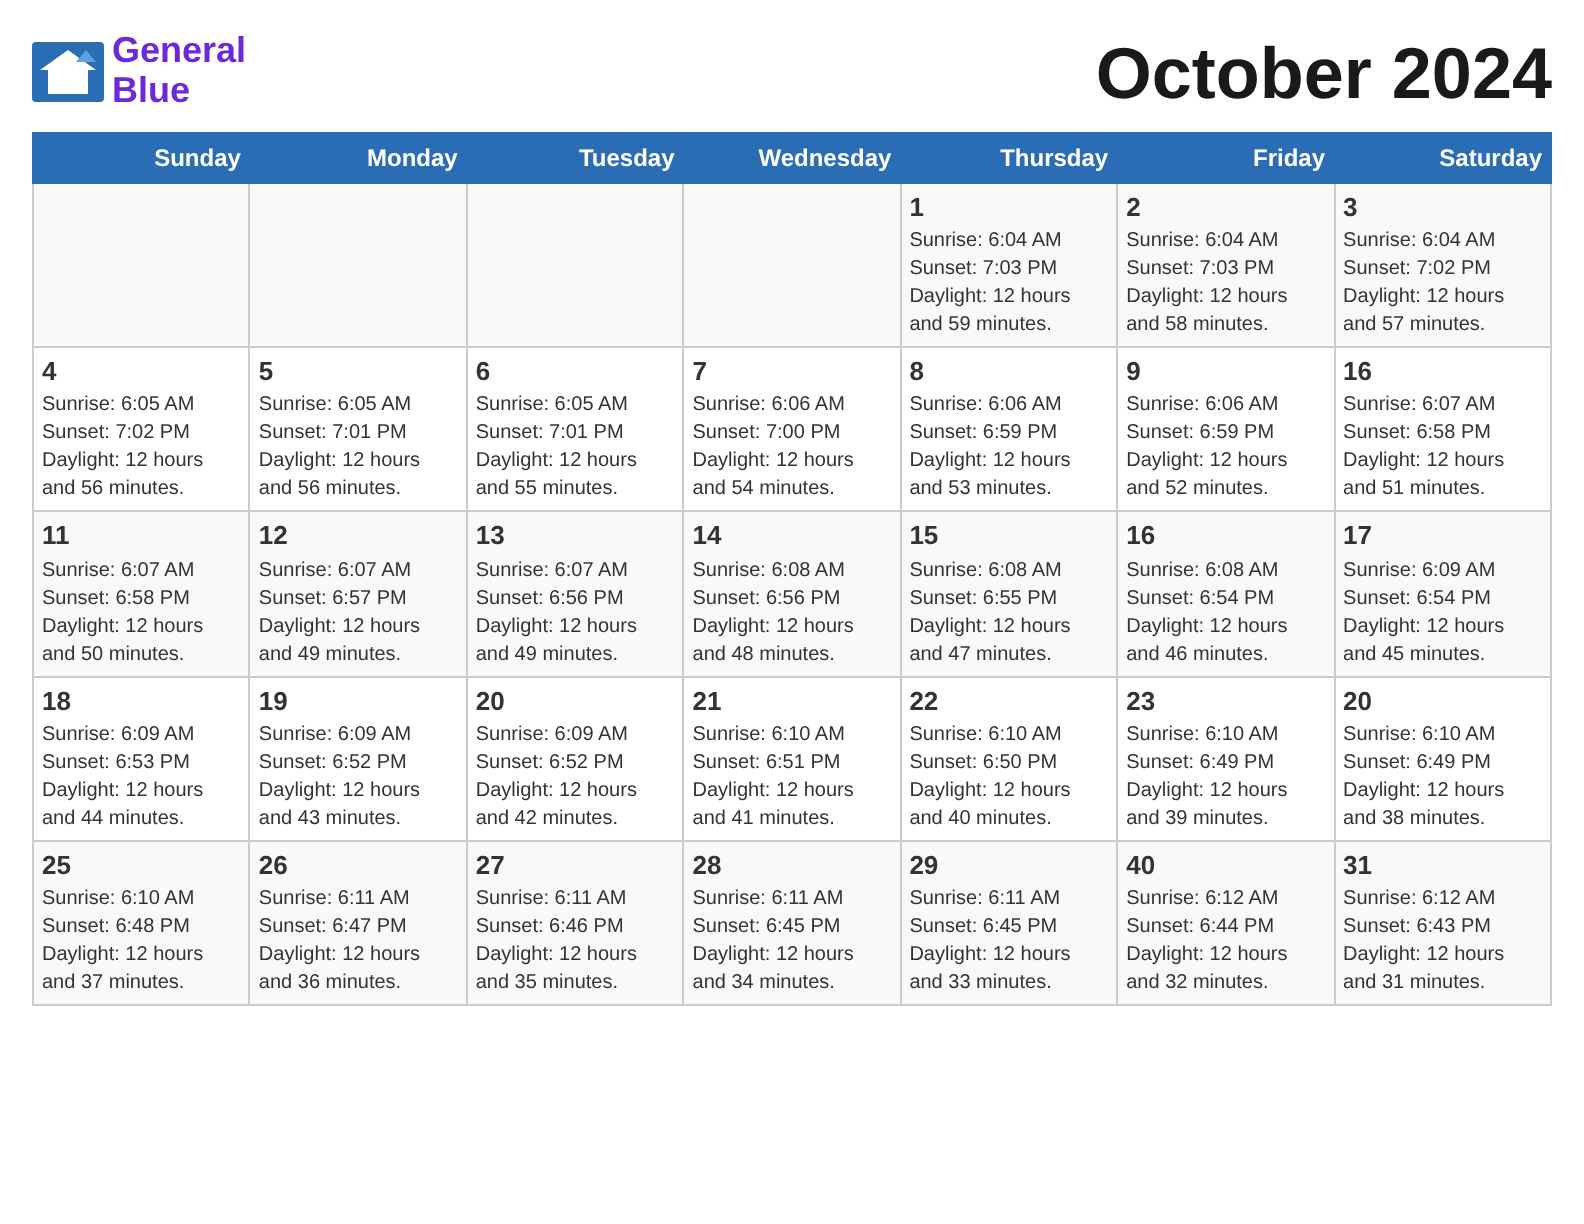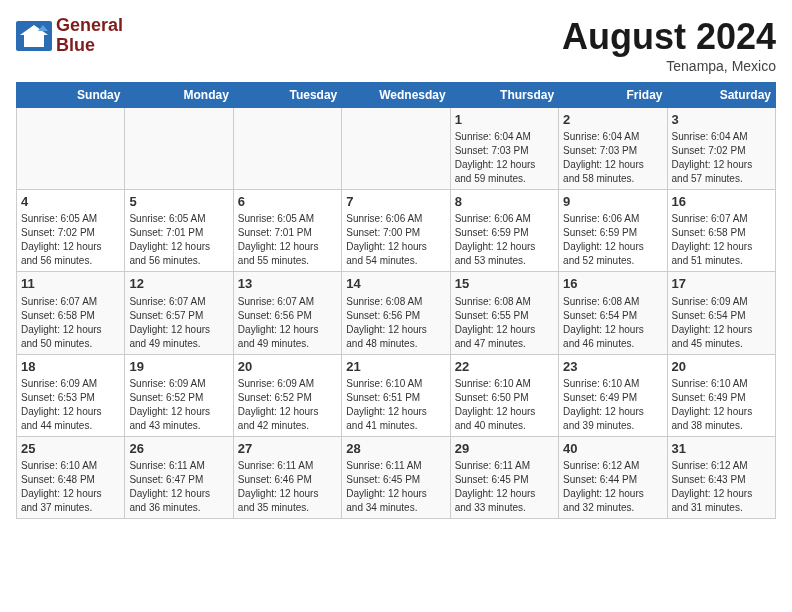--- a/index.html
+++ b/index.html
@@ -21,21 +21,21 @@
       align-items: center;
       gap: 4px;
     }
     .logo-text {
       font-size: 18px;
       font-weight: bold;
       color: #1a1a1a;
       line-height: 1.1;
     }
     .logo-text span {
-      color: #7f1d1d;
+      color: #6d28d9;
     }
     .logo-icon {
       width: 36px;
       height: 30px;
     }
     .title-block {
       text-align: right;
     }
     .month-year {
       font-size: 36px;
@@ -101,22 +101,21 @@
       <polygon points="22,10 32,10 27,4" fill="#5ba3e0"></polygon>
     </svg>
     <div>
       <div class="logo-text">
         <span>General</span><br>
         <span>Blue</span>
       </div>
     </div>
   </div>
   <div class="title-block">
-    <div class="month-year">August 2024</div>
-    <div class="location">Tenampa, Mexico</div>
+    <div class="month-year">October 2024</div>
   </div>
 </div>
 
 <table>
   <thead>
     <tr>
     <th>Sunday</th>
         <th>Monday</th>
         <th>Tuesday</th>
         <th>Wednesday</th>

